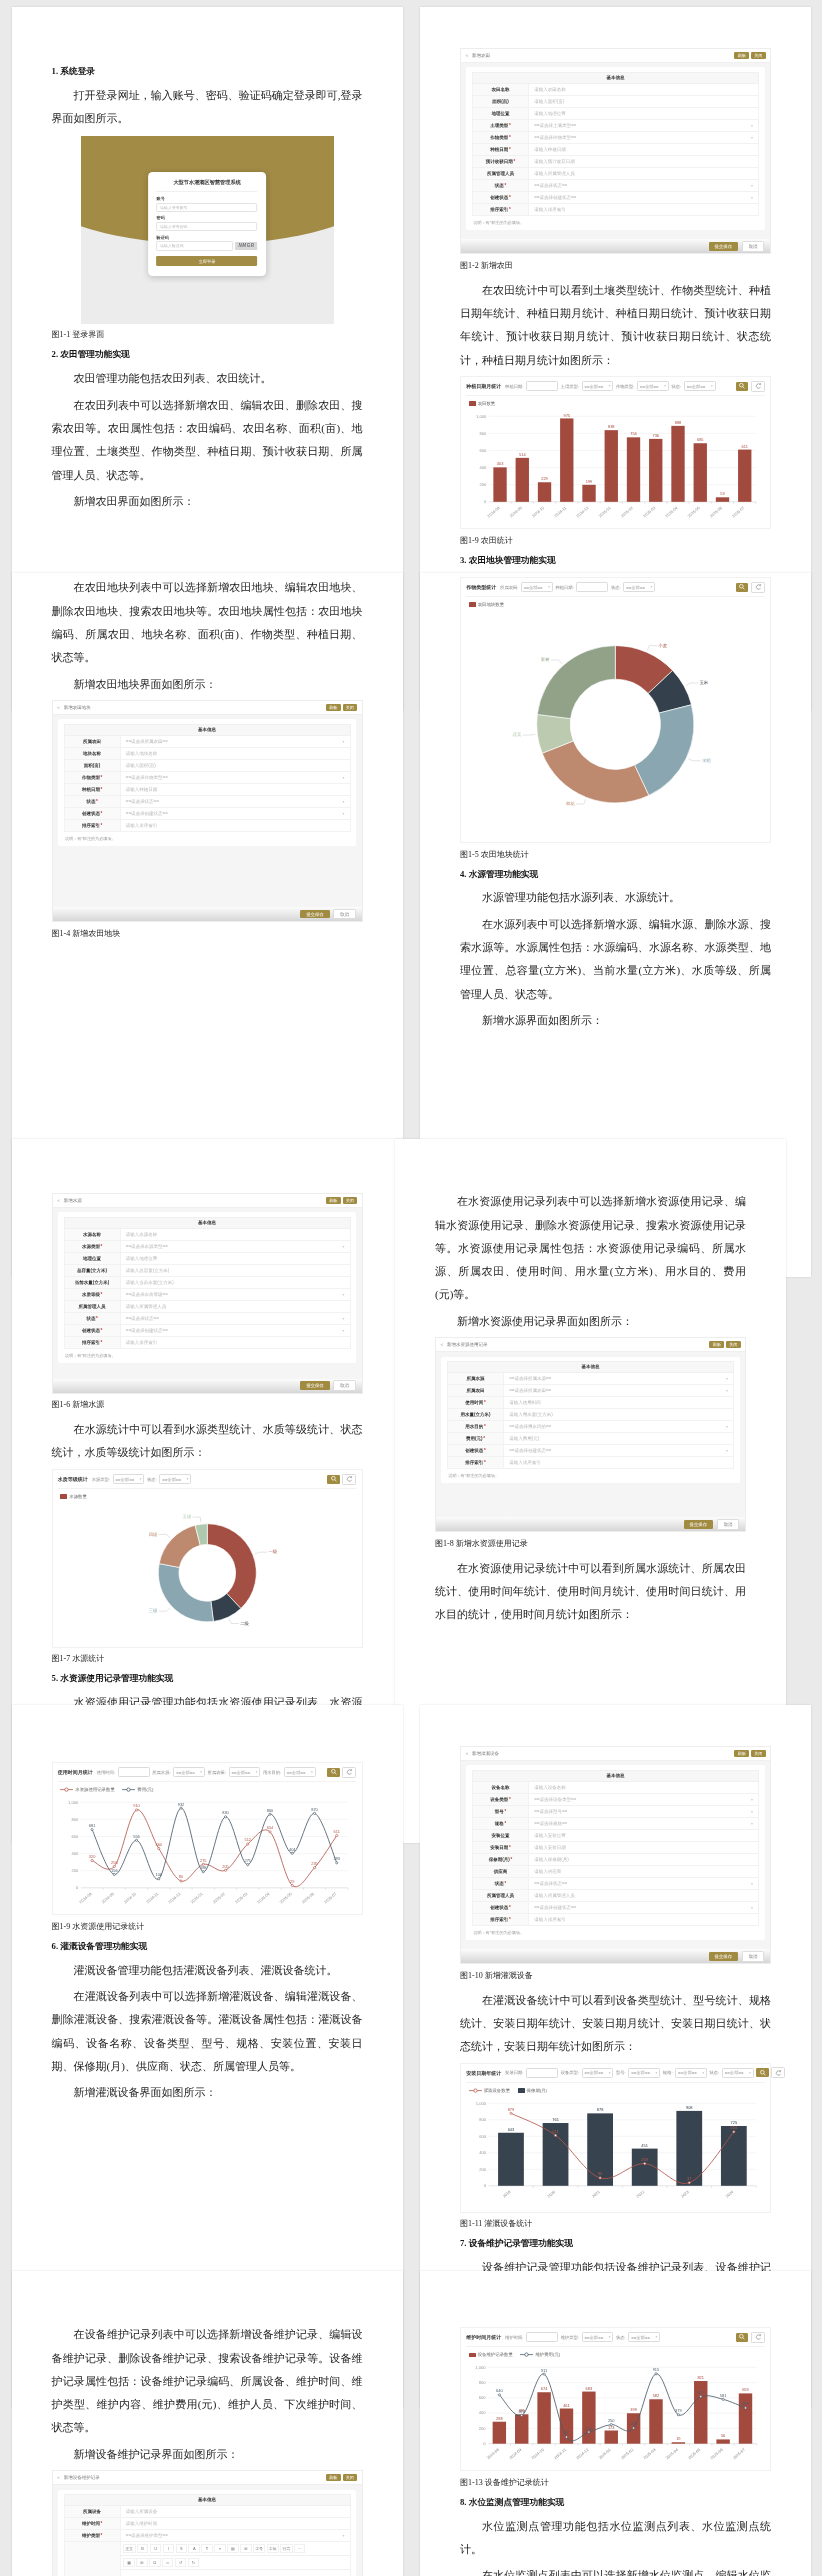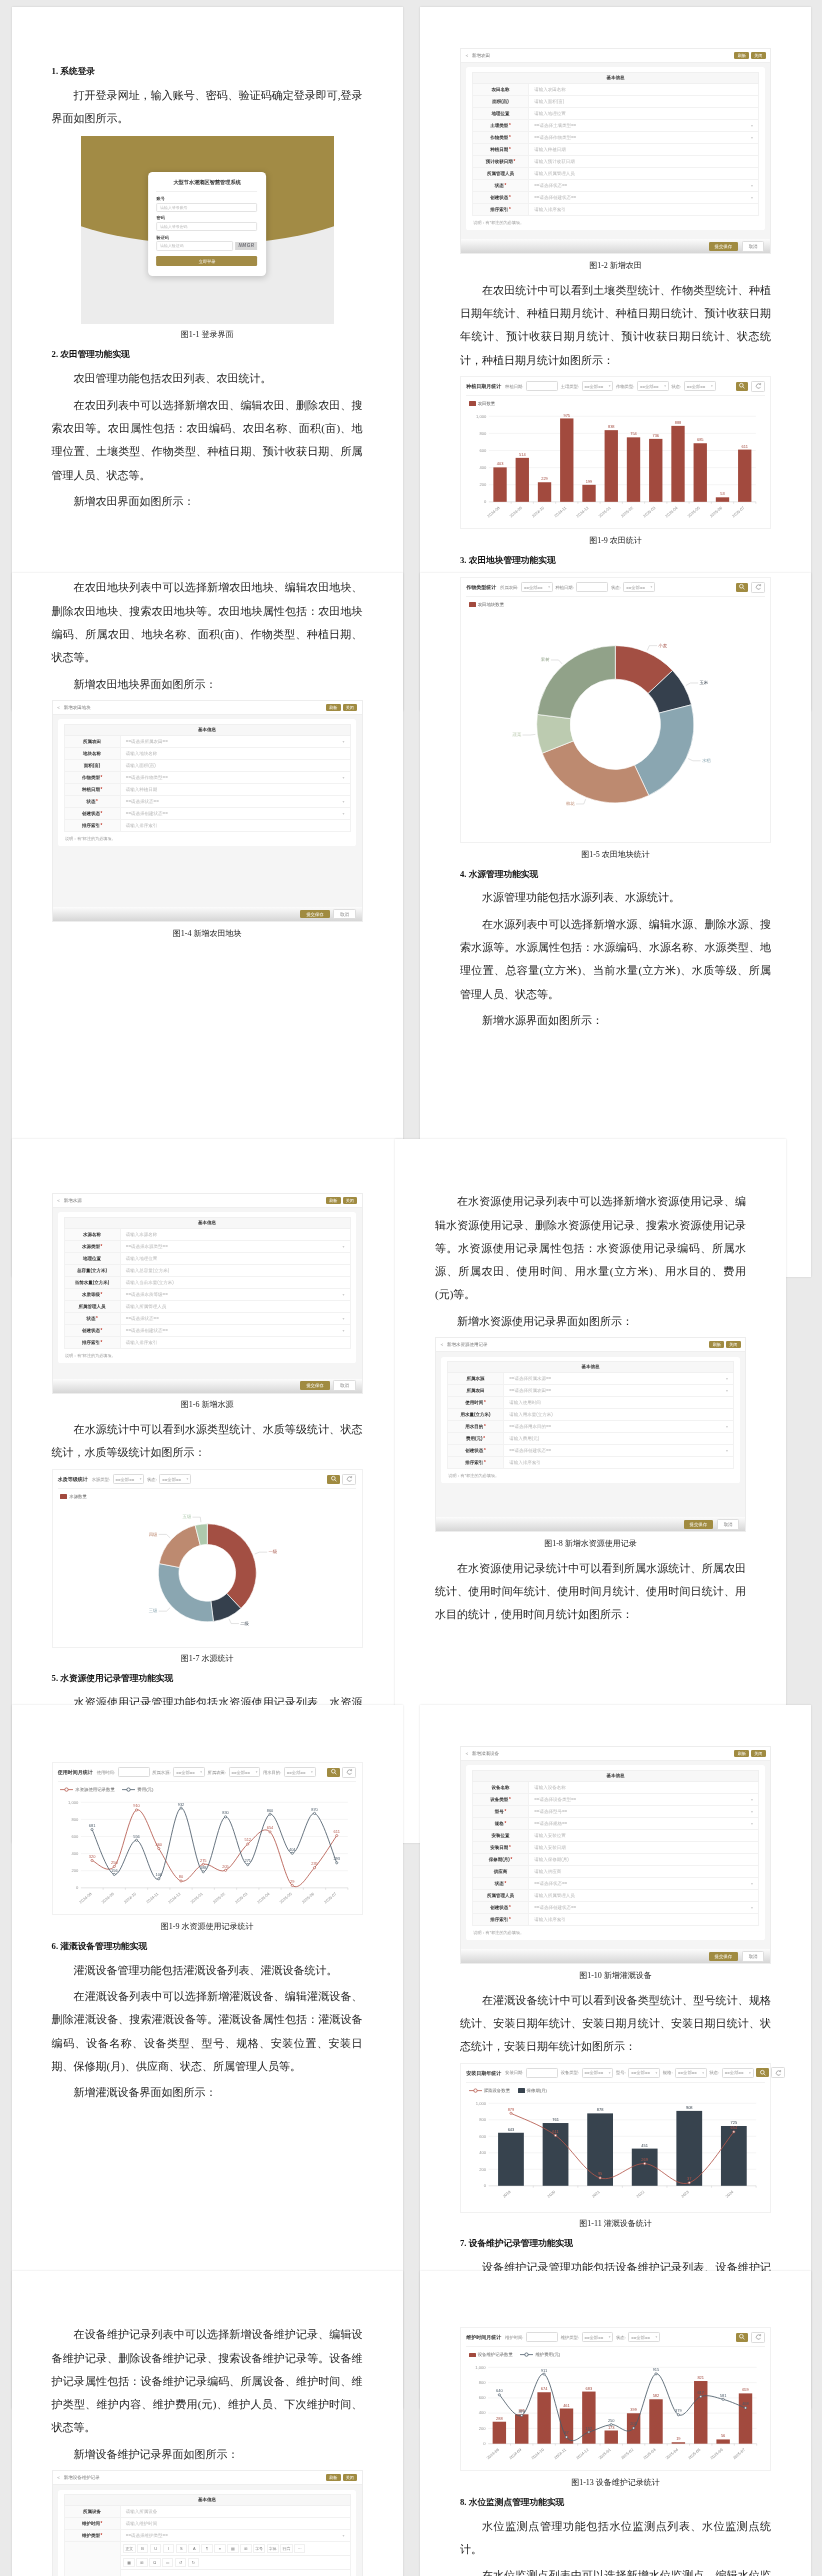--- a/index.html
+++ b/index.html
@@ -8,21 +8,21 @@
     background:#eaeaea;
     font-family:"Liberation Serif","DejaVu Serif",serif;
   }
   .sheet{
     position:absolute;width:391px;height:704px;background:#ffffff;
     overflow:hidden;box-shadow:0 0 1.9px rgba(0,0,0,.13);
   }
   .inner{padding:0 40px;}
   .h{font-size:8.7px;font-weight:bold;color:#151515;margin:9px 0 5.8px;}
   .p{font-size:11px;color:#1c1c1c;line-height:2.12;text-indent:2em;margin:3.2px 0;text-align:justify;}
-  .cap{font-size:8px;color:#1c1c1c;text-align:center;margin:5.8px 0 7.7px;}
+  .cap{font-size:8px;color:#1c1c1c;text-align:left;margin:5.8px 0 7.7px;}
 
   
   .shot{font-family:"Liberation Sans","DejaVu Sans",sans-serif;}
 
   
   .login{position:relative;width:253px;height:188px;margin:5.2px auto 1.3px;background:#ececec;overflow:hidden;}
   .login-gold{position:absolute;top:0;left:-39px;right:-39px;height:108px;background:#a28b45;
     border-radius:0 0 50% 50% / 0 0 50px 50px;}
   .login-card{position:absolute;left:50%;top:36px;transform:translateX(-50%);width:101px;
     background:#fff;border-radius:4.5px;box-shadow:0 1.9px 6.4px rgba(0,0,0,.18);padding:7px 8.4px 9.7px;}

